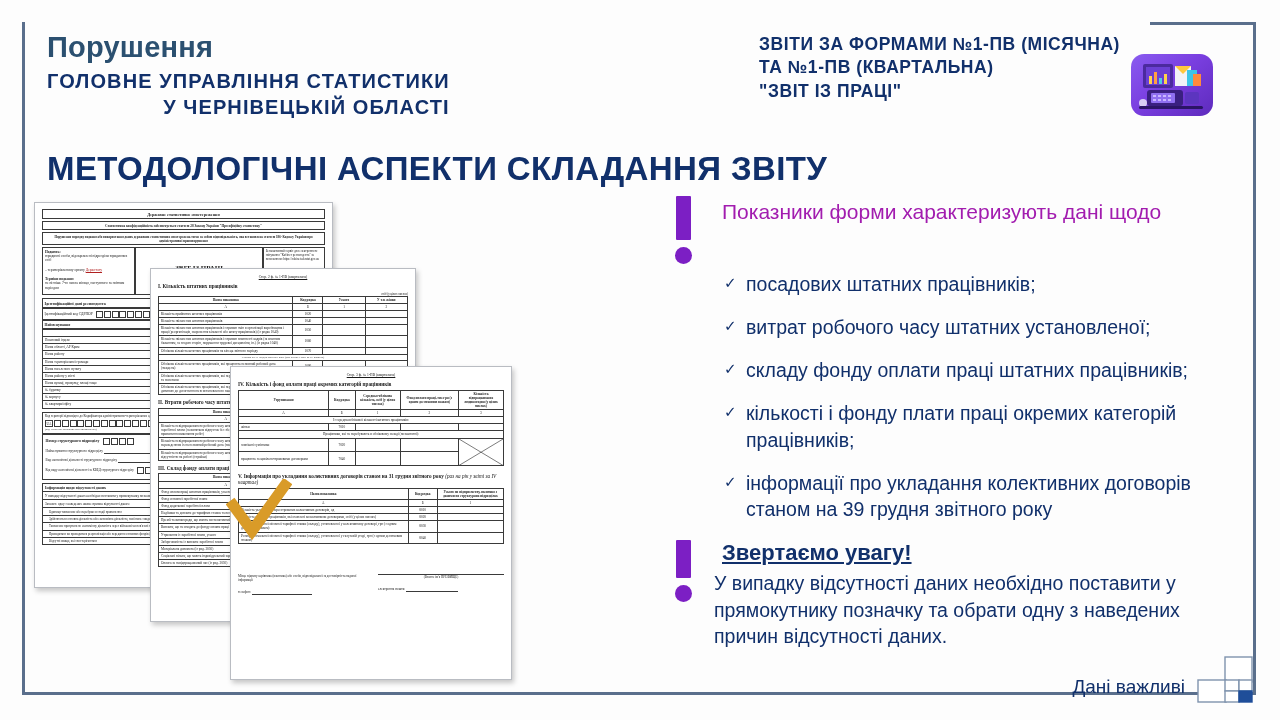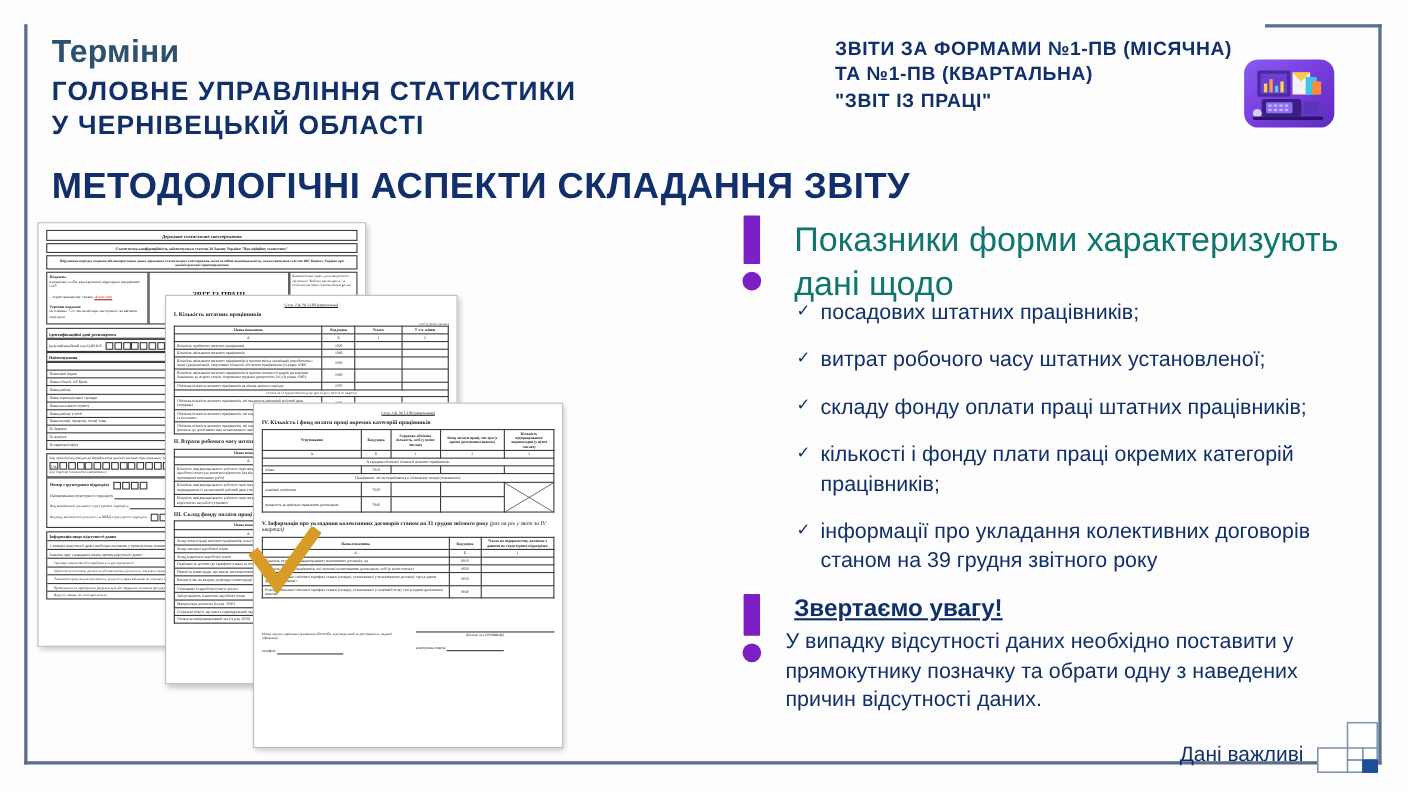--- a/index.html
+++ b/index.html
@@ -18,22 +18,22 @@
   }
   .frame-top-right{
     position:absolute;left:1150px;top:22px;width:106px;height:3px;background:#5a6f8c;
   }
   
   .hdr-left{position:absolute;left:47px;top:32px;}
   .brand{
     font-size:29px;font-weight:bold;color:#2b5070;letter-spacing:.2px;line-height:1.05;
   }
   .brand-sub{
-    margin-top:7px;font-size:24px;font-weight:bold;color:#11306b;
-    letter-spacing:1.1px;line-height:1.26;text-transform:uppercase;
+    margin-top:7px;font-size:20px;font-weight:bold;color:#11306b;
+    letter-spacing:1.1px;line-height:1.26;text-transform:uppercase;text-align:right;
   }
   .hdr-right{
     position:absolute;right:160px;top:33px;text-align:left;
   }
   .hdr-right-line{
     font-size:17.5px;font-weight:bold;color:#11306b;letter-spacing:.55px;line-height:1.33;
     white-space:nowrap;
   }
   .hdr-icon{
     position:absolute;left:1131px;top:54px;width:82px;height:62px;
@@ -47,21 +47,21 @@
     font-size:33px;font-weight:bold;color:#11306b;letter-spacing:.4px;
     text-transform:uppercase;white-space:nowrap;
   }
   
   .rcol{position:absolute;left:676px;top:196px;width:575px;}
   .excl{position:absolute;width:15px;}
   .excl .bar{width:15px;height:44px;background:#7c1fc4;border-radius:1px;}
   .excl .dot{width:17px;height:17px;border-radius:50%;background:#7c1fc4;margin-top:7px;margin-left:-1px;}
   .lead{
     position:absolute;left:46px;top:2px;width:520px;
-    font-size:31px;color:#0f766e;line-height:1.30;
+    font-size:21px;color:#a21caf;line-height:1.30;
   }
   .bullets{position:absolute;left:48px;top:75px;width:530px;}
   .bullet{
     display:flex;align-items:flex-start;margin-bottom:17px;
   }
   .bullet .chk{
     flex:0 0 auto;width:22px;font-size:15px;color:#11306b;line-height:1.34;padding-top:2px;
   }
   .bullet .btxt{
     font-size:19.5px;color:#11306b;line-height:1.34;
@@ -117,21 +117,21 @@
 </style>
 </head>
 <body>
 
 <div class="slide">
 
   <div class="frame"></div>
   <div class="frame-top-right"></div>
 
   <div class="hdr-left">
-    <div class="brand">Терміни</div>
+    <div class="brand">Порушення</div>
     <div class="brand-sub">
       <div>ГОЛОВНЕ УПРАВЛІННЯ СТАТИСТИКИ</div>
       <div>У ЧЕРНІВЕЦЬКІЙ ОБЛАСТІ</div>
     </div>
   </div>
 
   <div class="hdr-right">
     <div class="hdr-right-line">ЗВІТИ ЗА ФОРМАМИ №1-ПВ (МІСЯЧНА)</div>
     <div class="hdr-right-line">ТА №1-ПВ (КВАРТАЛЬНА)</div>
     <div class="hdr-right-line">"ЗВІТ ІЗ ПРАЦІ"</div>

